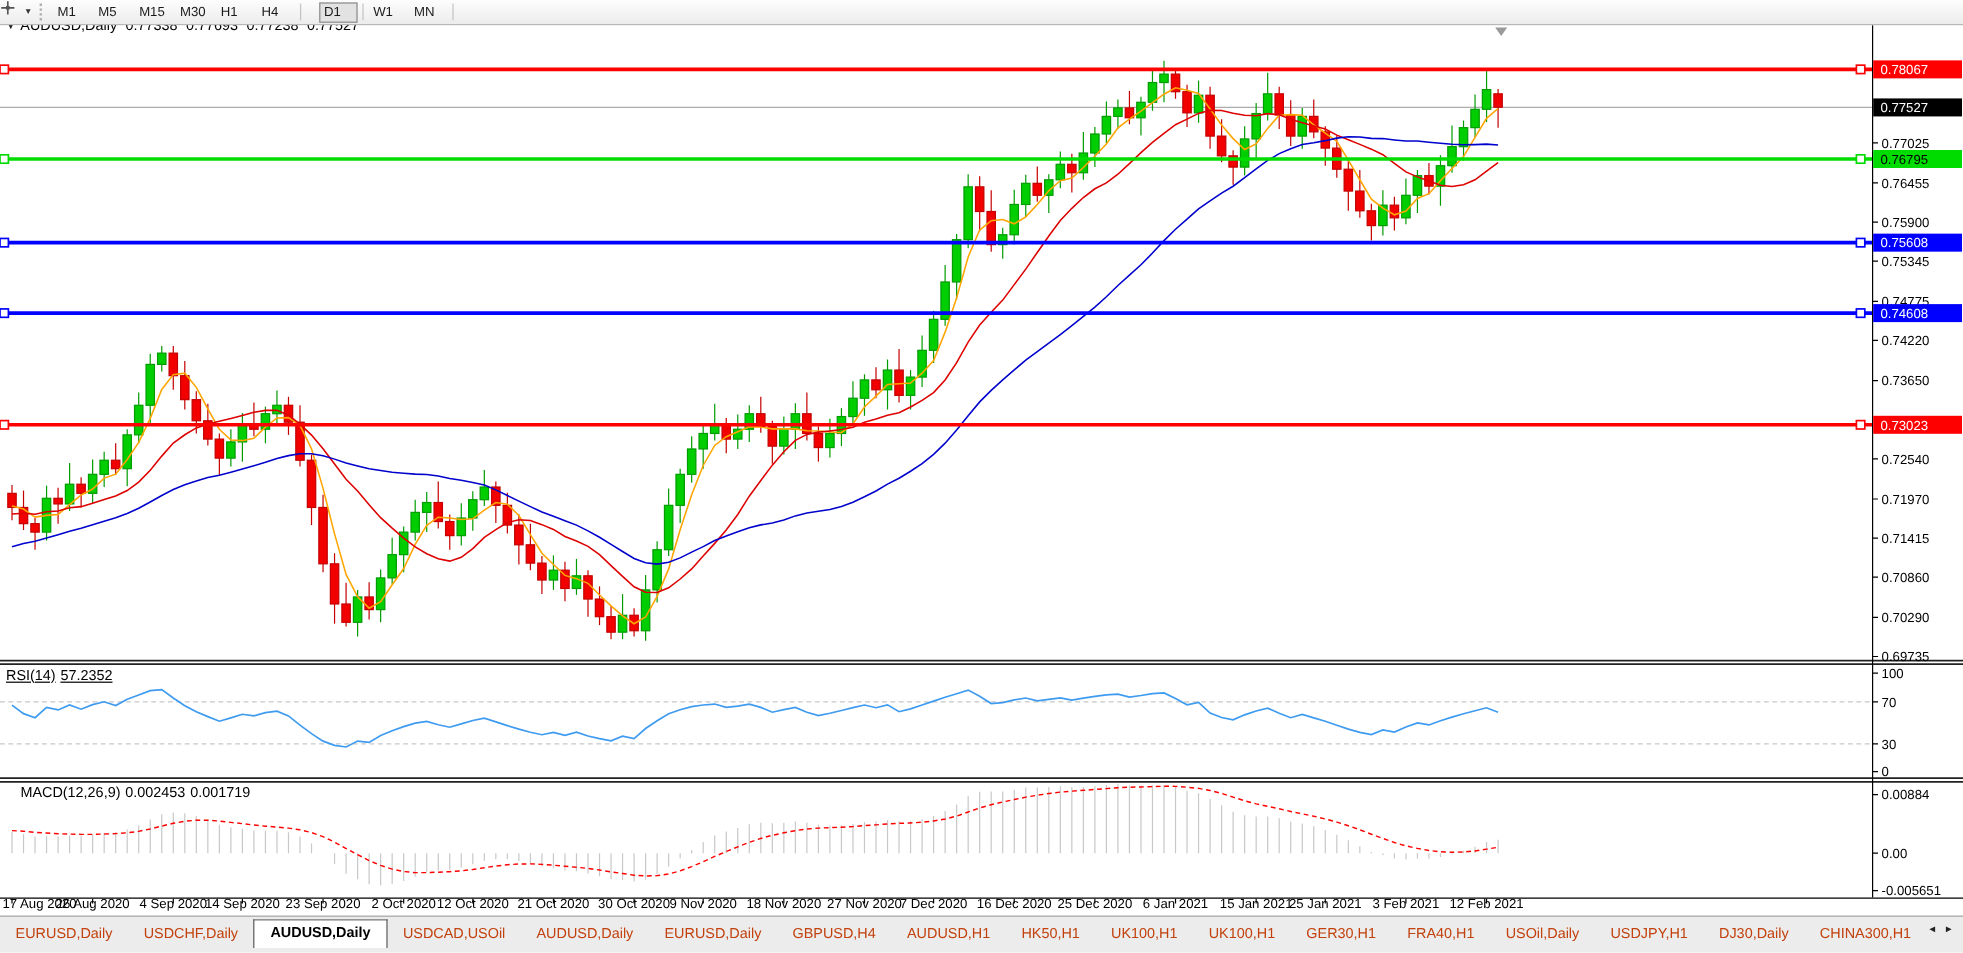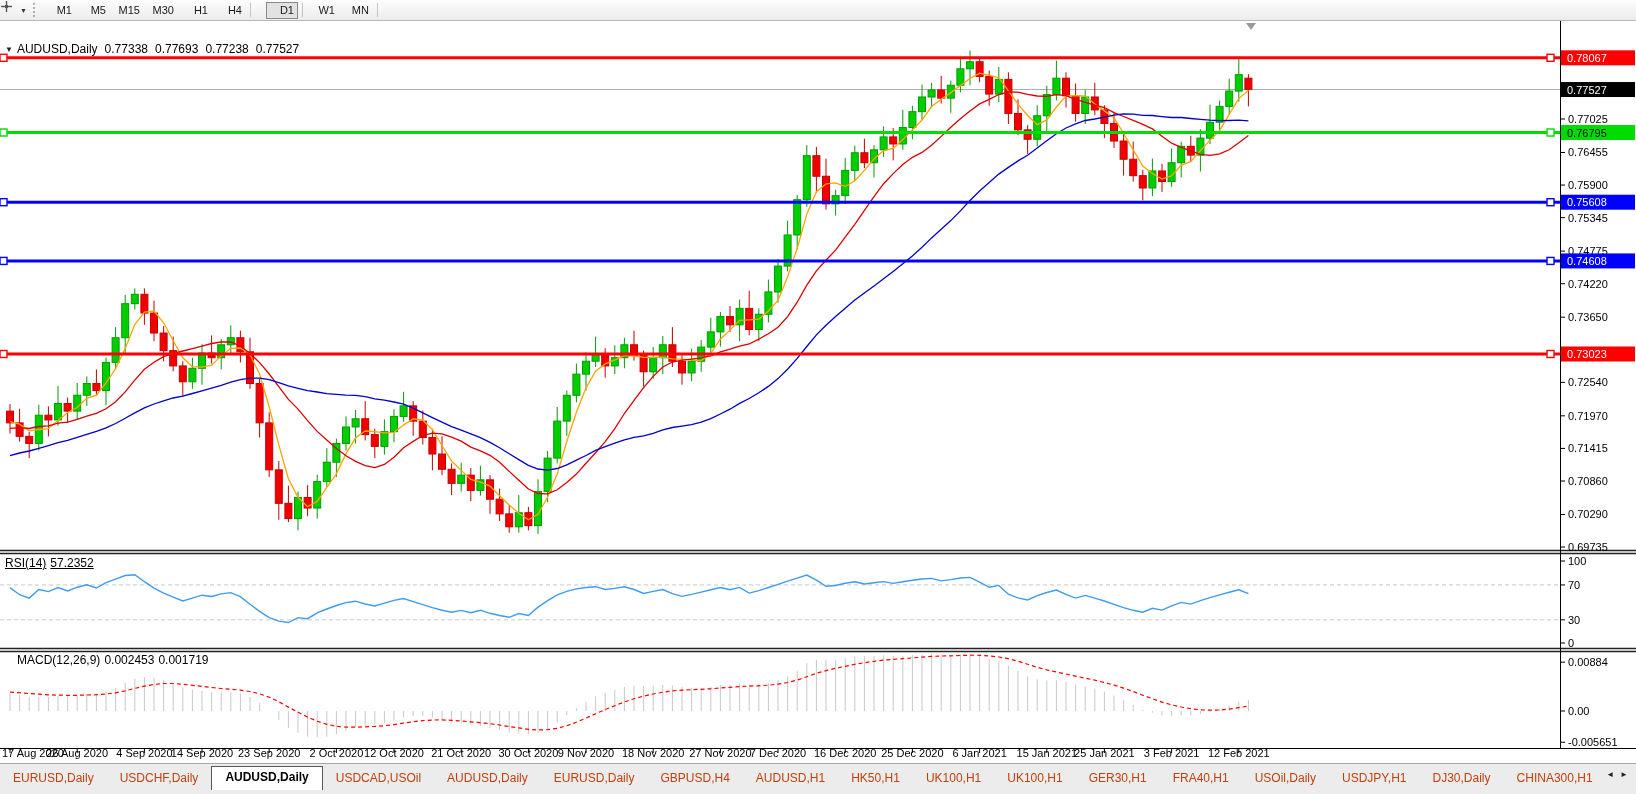--- a/index.html
+++ b/index.html
@@ -6,21 +6,21 @@
   .stage{position:relative;width:1636px;height:794px;overflow:hidden;
          font-family:"Liberation Sans",sans-serif;background:#fff;}
   
   .toolbar{position:absolute;top:0;left:0;width:1636px;height:20px;
            background:linear-gradient(#fdfdfd,#ececec);
            border-bottom:1px solid #b8b8b8;display:flex;align-items:center;z-index:5;}
   .tool-icon{width:18px;height:16px;margin-left:2px;display:flex;align-items:center;justify-content:center;}
   .caret{font-size:7px;color:#333;margin:0 3px 0 0;}
   .grip{width:3px;height:14px;border-left:2px dotted #b0b0b0;margin:0 5px 0 3px;}
   .tfsep{width:1px;height:14px;background:#c3c3c3;margin:0 3px;}
-  .tf{min-width:24px;padding:0 3px;height:15px;line-height:15px;text-align:right;
+  .tf{min-width:24px;padding:0 3px;height:15px;line-height:15px;text-align:left;
       font-size:11px;color:#1a1a1a;margin:0 1px;border:1px solid transparent;cursor:default;}
   .tf.active{background:#e2e2e2;border:1px solid #8b8b8b;margin-left:12px;}
   
   .overlay{position:absolute;z-index:4;color:#000;font-size:12px;pointer-events:none;white-space:nowrap;}
   .overlay b{font-weight:normal;}
   .overlay .sp{display:inline-block;width:7px;}
   .tri{font-size:8px;vertical-align:1px;margin-right:4px;color:#222;}
   
   .tabbar{position:absolute;left:0;top:763px;width:1636px;height:31px;
           background:#ececec;border-top:1px solid #a6a6a6;display:flex;
@@ -592,21 +592,21 @@
         <div class="tf">H4</div>
         <div class="tfsep"></div>
         <div class="tf active">D1</div>
         <div class="tfsep"></div>
         <div class="tf">W1</div>
         <div class="tf">MN</div>
       </div>
     <div class="tfsep"></div>
   </div>
 
-  <div class="overlay" style="top:42px;left:5px;text-align:right;">
+  <div class="overlay" style="top:14px;left:5px;text-align:right;">
     <span class="tri">▼</span><b>AUDUSD,Daily</b><span class="sp"></span><b>0.77338</b><span class="sp"></span><b>0.77693</b><span class="sp"></span><b>0.77238</b><span class="sp"></span><b>0.77527</b>
   </div>
   <div class="overlay" style="top:556px;left:5px;text-decoration:underline;">
     <b>RSI(14)</b><span class="sp" style="width:4px;"></span><b>57.2352</b>
   </div>
   <div class="overlay" style="top:653px;left:5px;margin-left:12px;">
     <b>MACD(12,26,9)</b><span class="sp" style="width:4px;"></span><b>0.002453</b><span class="sp" style="width:4px;"></span><b>0.001719</b>
   </div>
 
   <div class="tabbar">

